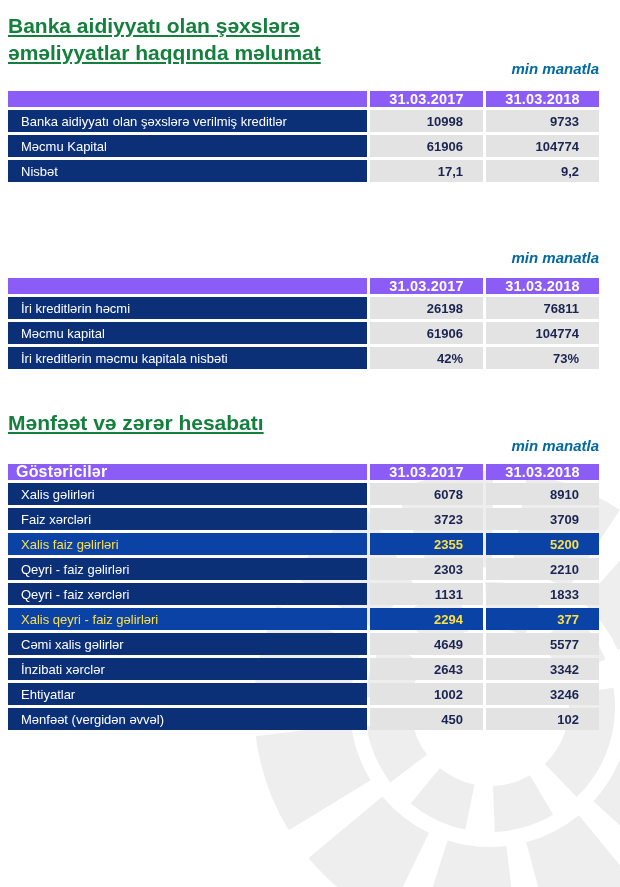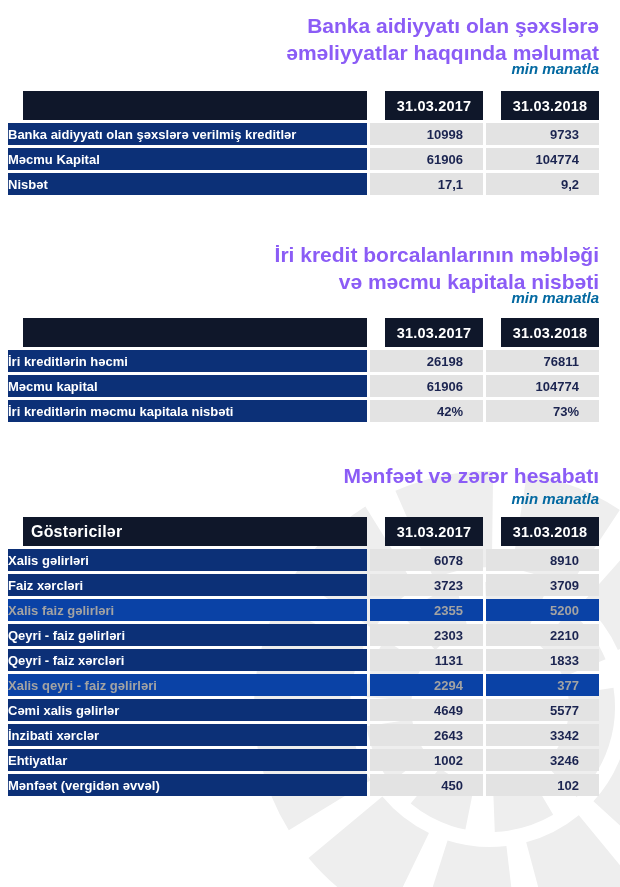--- a/index.html
+++ b/index.html
@@ -1,36 +1,36 @@
 <!DOCTYPE html>
 <html><head>
 <meta charset="utf-8">
 <style>
   * { margin:0; padding:0; box-sizing:border-box; }
   html,body { background:#ffffff; }
   body { font-family:"Liberation Sans","DejaVu Sans",sans-serif; }
   .page { position:relative; width:620px; height:887px; background:#ffffff; overflow:hidden; }
   .content { position:relative; z-index:1; padding:12px 0 0 8px; width:599px; }
 
-  .tbl-title { width:591px; text-align:right; color:#8b5cf6; font-size:21px; line-height:27px; font-weight:700; }
+  .tbl-title { width:591px; text-align:left; color:#15803d; font-size:21px; line-height:27px; font-weight:700;text-decoration:underline; }
   .sec-2 .tbl-title { margin-top:46px; }
   .sec-3 .tbl-title { margin-top:40px; }
   .unit-note { width:591px; text-align:right; color:#0369a1; font-size:15px; line-height:16px; font-style:italic; font-weight:700; margin-top:-5px; }
   .sec-3 .unit-note { margin-top:2px; }
 
   .tbl { width:591px; display:grid; grid-template-columns:359px 113px 113px; gap:3px; margin-top:14px; }
   .sec-2 .tbl { margin-top:12px; }
   .sec-3 .tbl { margin-top:10px; }
   .row { display:contents; }
   .cell { display:flex; align-items:center; }
-  .hcell { background:#0f172a; height:29px; color:#ffffff; font-weight:700; font-size:14.5px; justify-content:center; letter-spacing:.2px;margin-left:15px; }
+  .hcell { background:#8b5cf6; height:16px; color:#ffffff; font-weight:700; font-size:14.5px; justify-content:center; letter-spacing:.2px; }
   .hcell.first { justify-content:flex-start; padding-left:8px; font-size:16px; }
-  .lcell { background:#0c3077; height:22px; color:#ffffff; font-weight:700; font-size:13px; }
+  .lcell { background:#0c3077; height:22px; color:#ffffff; font-weight:400; font-size:13px; padding-left:13px; }
   .vcell { background:#e3e3e3; height:22px; color:#1b2450; font-weight:700; font-size:13px; justify-content:flex-end; padding-right:20px; }
-  .row.hl .lcell, .row.hl .vcell { background:#0a42a6; color:#a3a3a3; }
+  .row.hl .lcell, .row.hl .vcell { background:#0a42a6; color:#fde047; }
 
   .watermark { position:absolute; right:-150px; bottom:-100px; z-index:0; }
 </style>
 </head>
 <body>
 
 <div class="page">
 
   <svg class="watermark" width="560" height="560" viewBox="0 0 560 560" aria-hidden="true">
     <g fill="none" stroke="#eeeeee" transform="rotate(18 280 280)">
@@ -66,22 +66,21 @@
         <div class="row">
           <div class="cell lcell">Nisbət</div>
           <div class="cell vcell">17,1</div>
           <div class="cell vcell">9,2</div>
         </div>
       </div>
     </section>
 
     <section class="sec-2">
       <h1 class="tbl-title">
-        <span>İri kredit borcalanlarının məbləği</span><br>
-        <span>və məcmu kapitala nisbəti</span>
+        <br>
       </h1>
       <div class="unit-note">min manatla</div>
       <div class="tbl">
         <div class="row">
           <div class="cell hcell first"></div>
           <div class="cell hcell">31.03.2017</div>
           <div class="cell hcell">31.03.2018</div>
         </div>
         <div class="row">
           <div class="cell lcell">İri kreditlərin həcmi</div>

